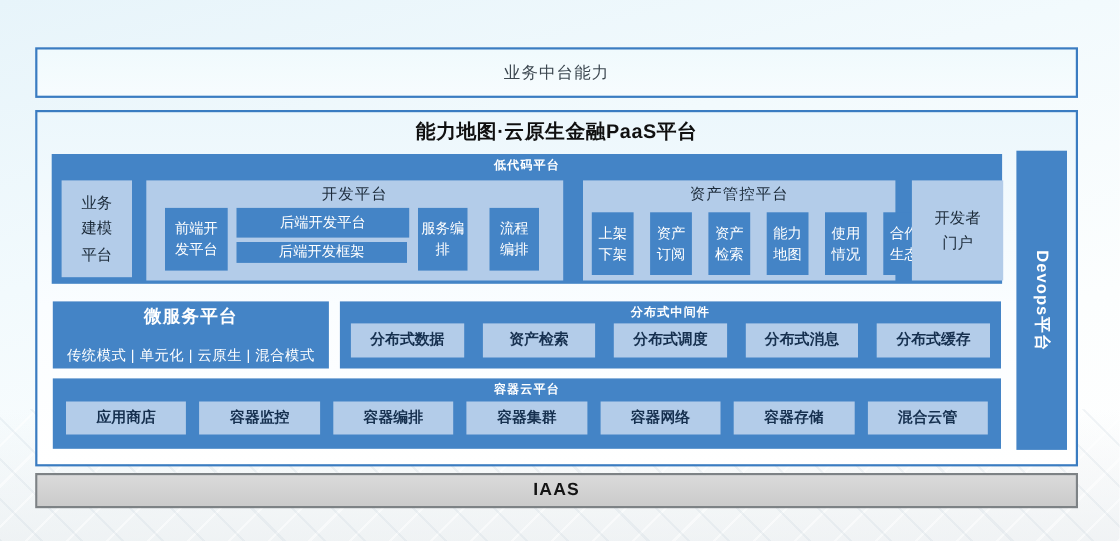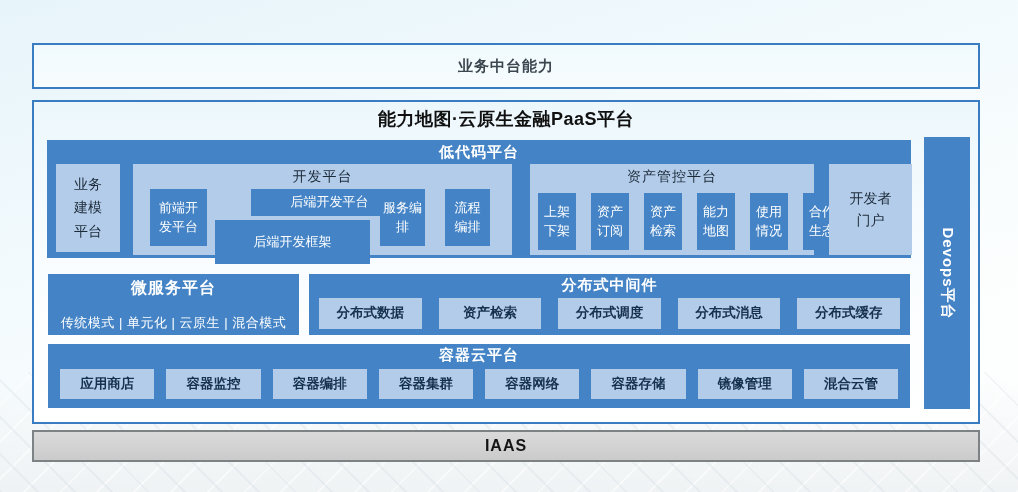--- a/index.html
+++ b/index.html
@@ -16,52 +16,52 @@
       linear-gradient(180deg, rgba(240,244,246,0) 0%, rgba(228,233,236,0.55) 100%);
   }
   .layer{position:absolute;z-index:1;}
 
   
   .top-box{
     left:32px;top:43px;width:948px;height:46px;box-sizing:border-box;
     border:2px solid #3a7cc1;background:linear-gradient(180deg,#f0fafd,#f7fcfe);
     display:flex;align-items:center;justify-content:center;
   }
-  .top-box-label{font-size:15px;font-weight:bold;color:#3c4750;letter-spacing:1px;}
+  .top-box-label{font-size:15px;font-weight:normal;color:#3c4750;letter-spacing:1px;}
 
   .main-box{
     left:32px;top:100px;width:948px;height:324px;box-sizing:border-box;
     border:2px solid #3a7cc1;background:linear-gradient(180deg,#ecf7fc 0%,#fafdff 55%,#ffffff 100%);
   }
   .main-title{
     position:absolute;left:0;top:5px;width:100%;text-align:center;
     font-size:18px;font-weight:bold;color:#101010;letter-spacing:0.5px;
   }
 
   
   .blue{background:#4484c6;}
   .light{background:#b3cce9;}
-  .sec-title{font-size:15px;font-weight:bold;color:#ffffff;text-align:center;letter-spacing:1px;}
+  .sec-title{font-size:11px;font-weight:bold;color:#ffffff;text-align:center;letter-spacing:1px;}
   .group-title{font-size:14px;color:#1c2b3a;text-align:center;letter-spacing:1px;}
   .w-item{color:#ffffff;font-size:13px;text-align:center;line-height:1.45;
           display:flex;align-items:center;justify-content:center;box-sizing:border-box;}
   .d-item{color:#16304f;font-size:13.5px;text-align:center;line-height:1.4;
           display:flex;align-items:center;justify-content:center;box-sizing:border-box;font-weight:bold;}
 
   
   .lowcode{position:absolute;left:13px;top:38px;width:864px;height:118px;}
   .lowcode .sec-title{padding-top:3px;}
   .biz-box{position:absolute;left:9px;top:24px;width:64px;height:88px;
            color:#1c2b3a;font-size:14px;line-height:1.65;text-align:center;
            display:flex;align-items:center;justify-content:center;padding:0 17px;box-sizing:border-box;}
   .dev-group{position:absolute;left:86px;top:24px;width:379px;height:91px;}
   .dev-group .group-title{padding-top:4px;}
   .fe-box{position:absolute;left:17px;top:25px;width:57px;height:57px;padding:0 8px;}
-  .be1-box{position:absolute;left:82px;top:25px;width:157px;height:27px;margin-left:36px;}
-  .be2-box{position:absolute;left:82px;top:56px;width:155px;height:44px;}
+  .be1-box{position:absolute;left:82px;top:25px;width:157px;height:27px;}
+  .be2-box{position:absolute;left:82px;top:56px;width:155px;height:19px;}
   .so-box{position:absolute;left:247px;top:25px;width:45px;height:57px;padding:0 0;}
   .po-box{position:absolute;left:312px;top:25px;width:45px;height:57px;padding:0 8px;}
   .asset-group{position:absolute;left:483px;top:24px;width:284px;height:91px;}
   .asset-group .group-title{padding-top:4px;}
   .asset-items{position:absolute;left:8px;top:29px;display:flex;gap:15px;}
   .asset-items .w-item{width:38px;height:57px;padding:0 5px;}
   .portal-box{position:absolute;left:782px;top:24px;width:83px;height:91px;
               color:#1c2b3a;font-size:14px;line-height:1.55;text-align:center;
               display:flex;align-items:center;justify-content:center;padding:0 16px;box-sizing:border-box;}
 
@@ -158,21 +158,20 @@
 
     <div class="ct-box blue">
       <div class="sec-title">容器云平台</div>
       <div class="ct-items">
         <div class="light d-item">应用商店</div>
         <div class="light d-item">容器监控</div>
         <div class="light d-item">容器编排</div>
         <div class="light d-item">容器集群</div>
         <div class="light d-item">容器网络</div>
         <div class="light d-item">容器存储</div>
-        <div class="light d-item">镜像管理</div>
         <div class="light d-item">混合云管</div>
       </div>
     </div>
   </div>
 
   <div class="layer iaas-bar">
     <div class="iaas-label">IAAS</div>
   </div>
 </div>
 

